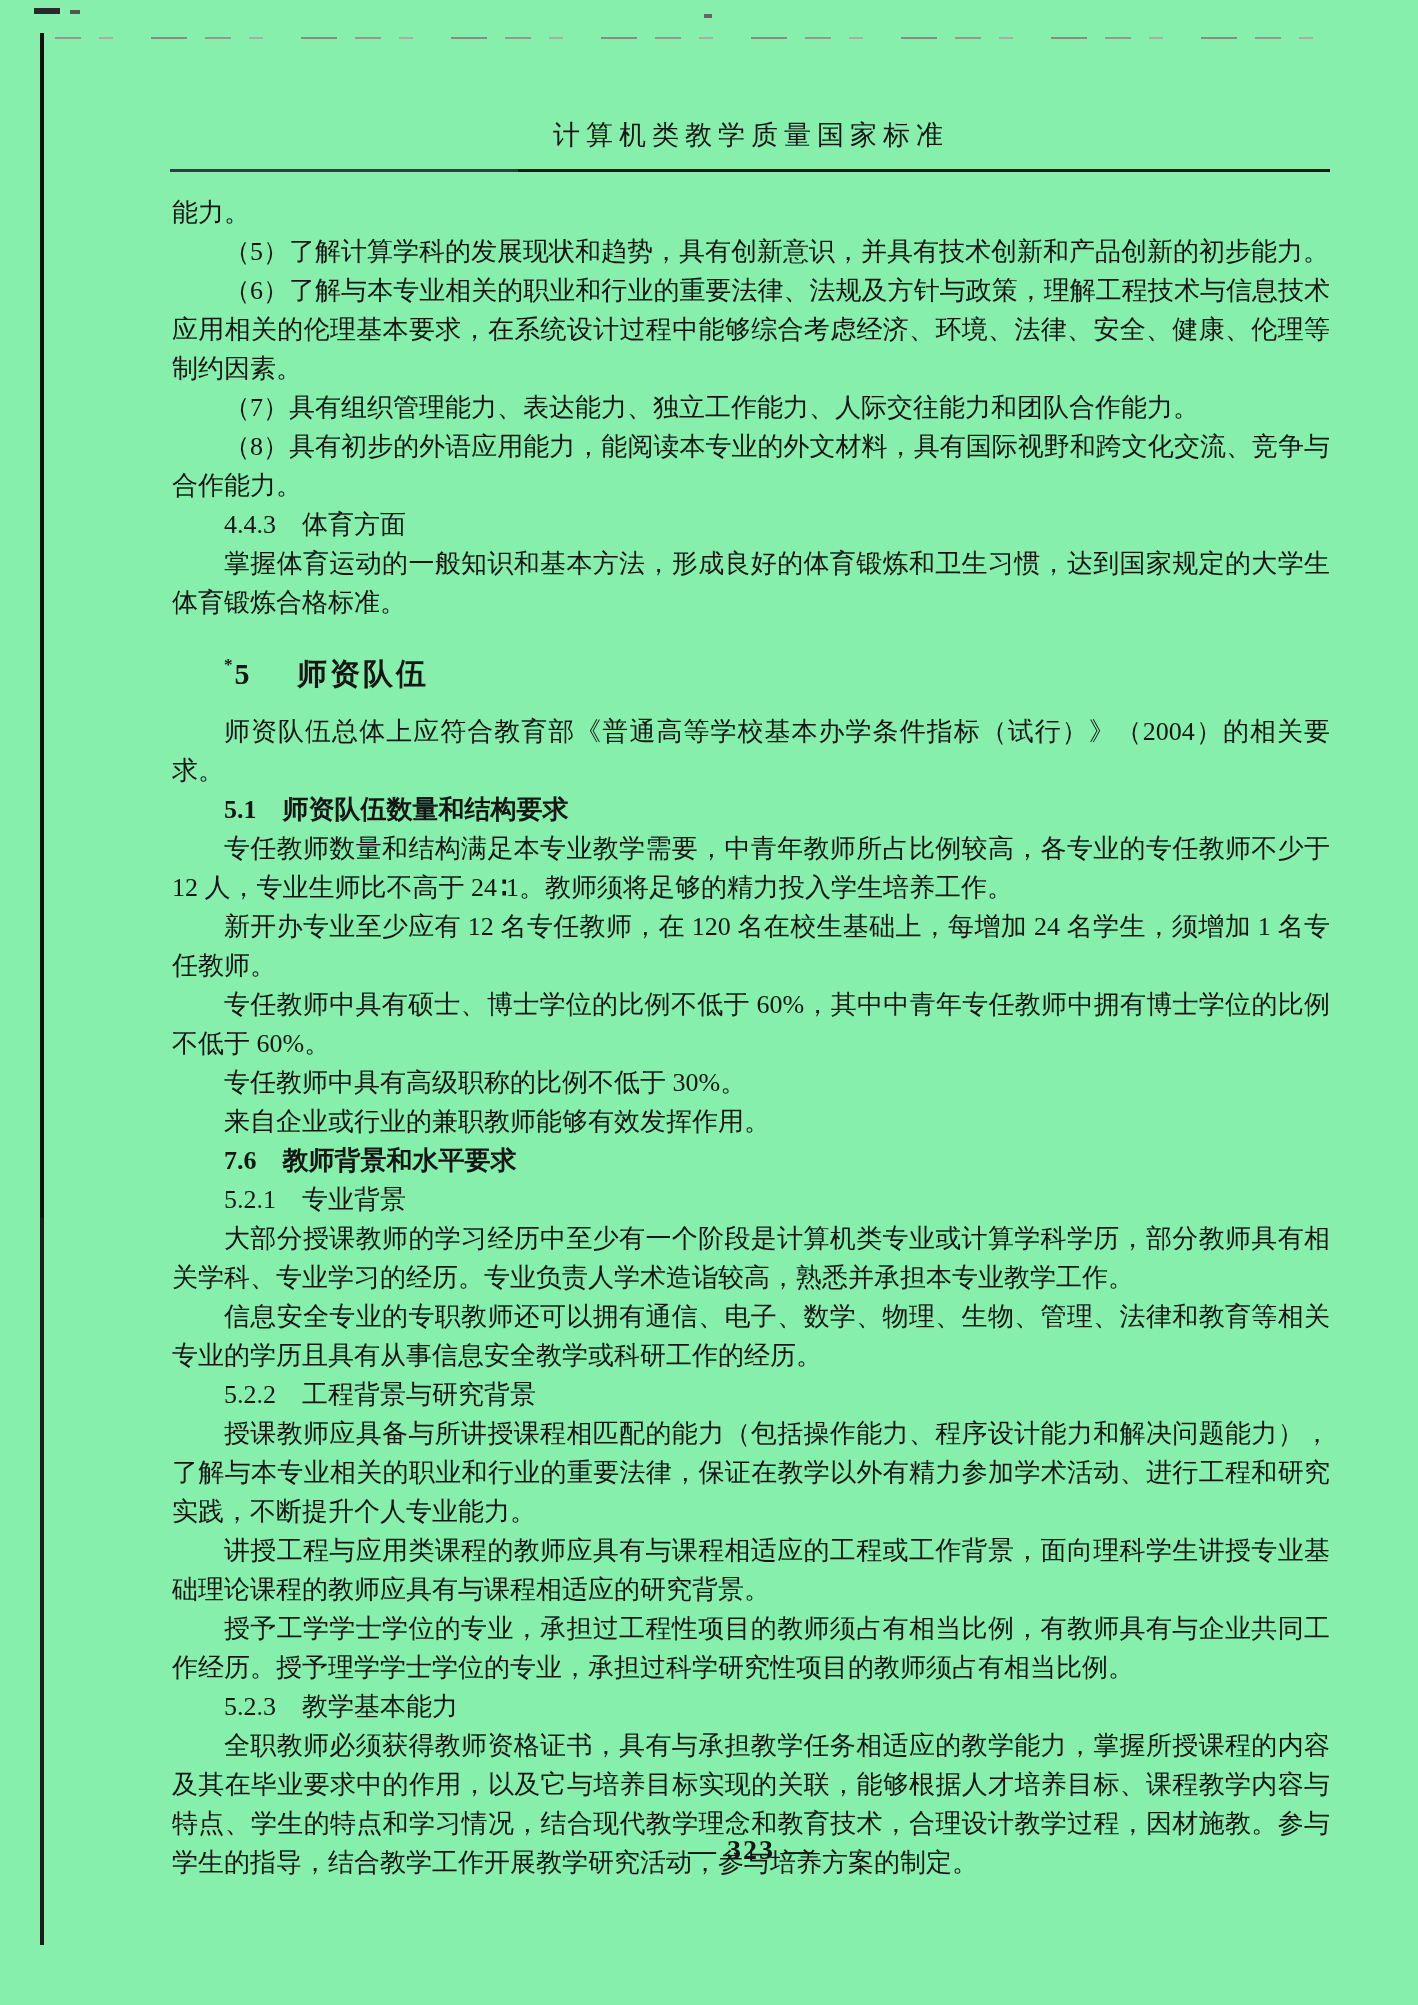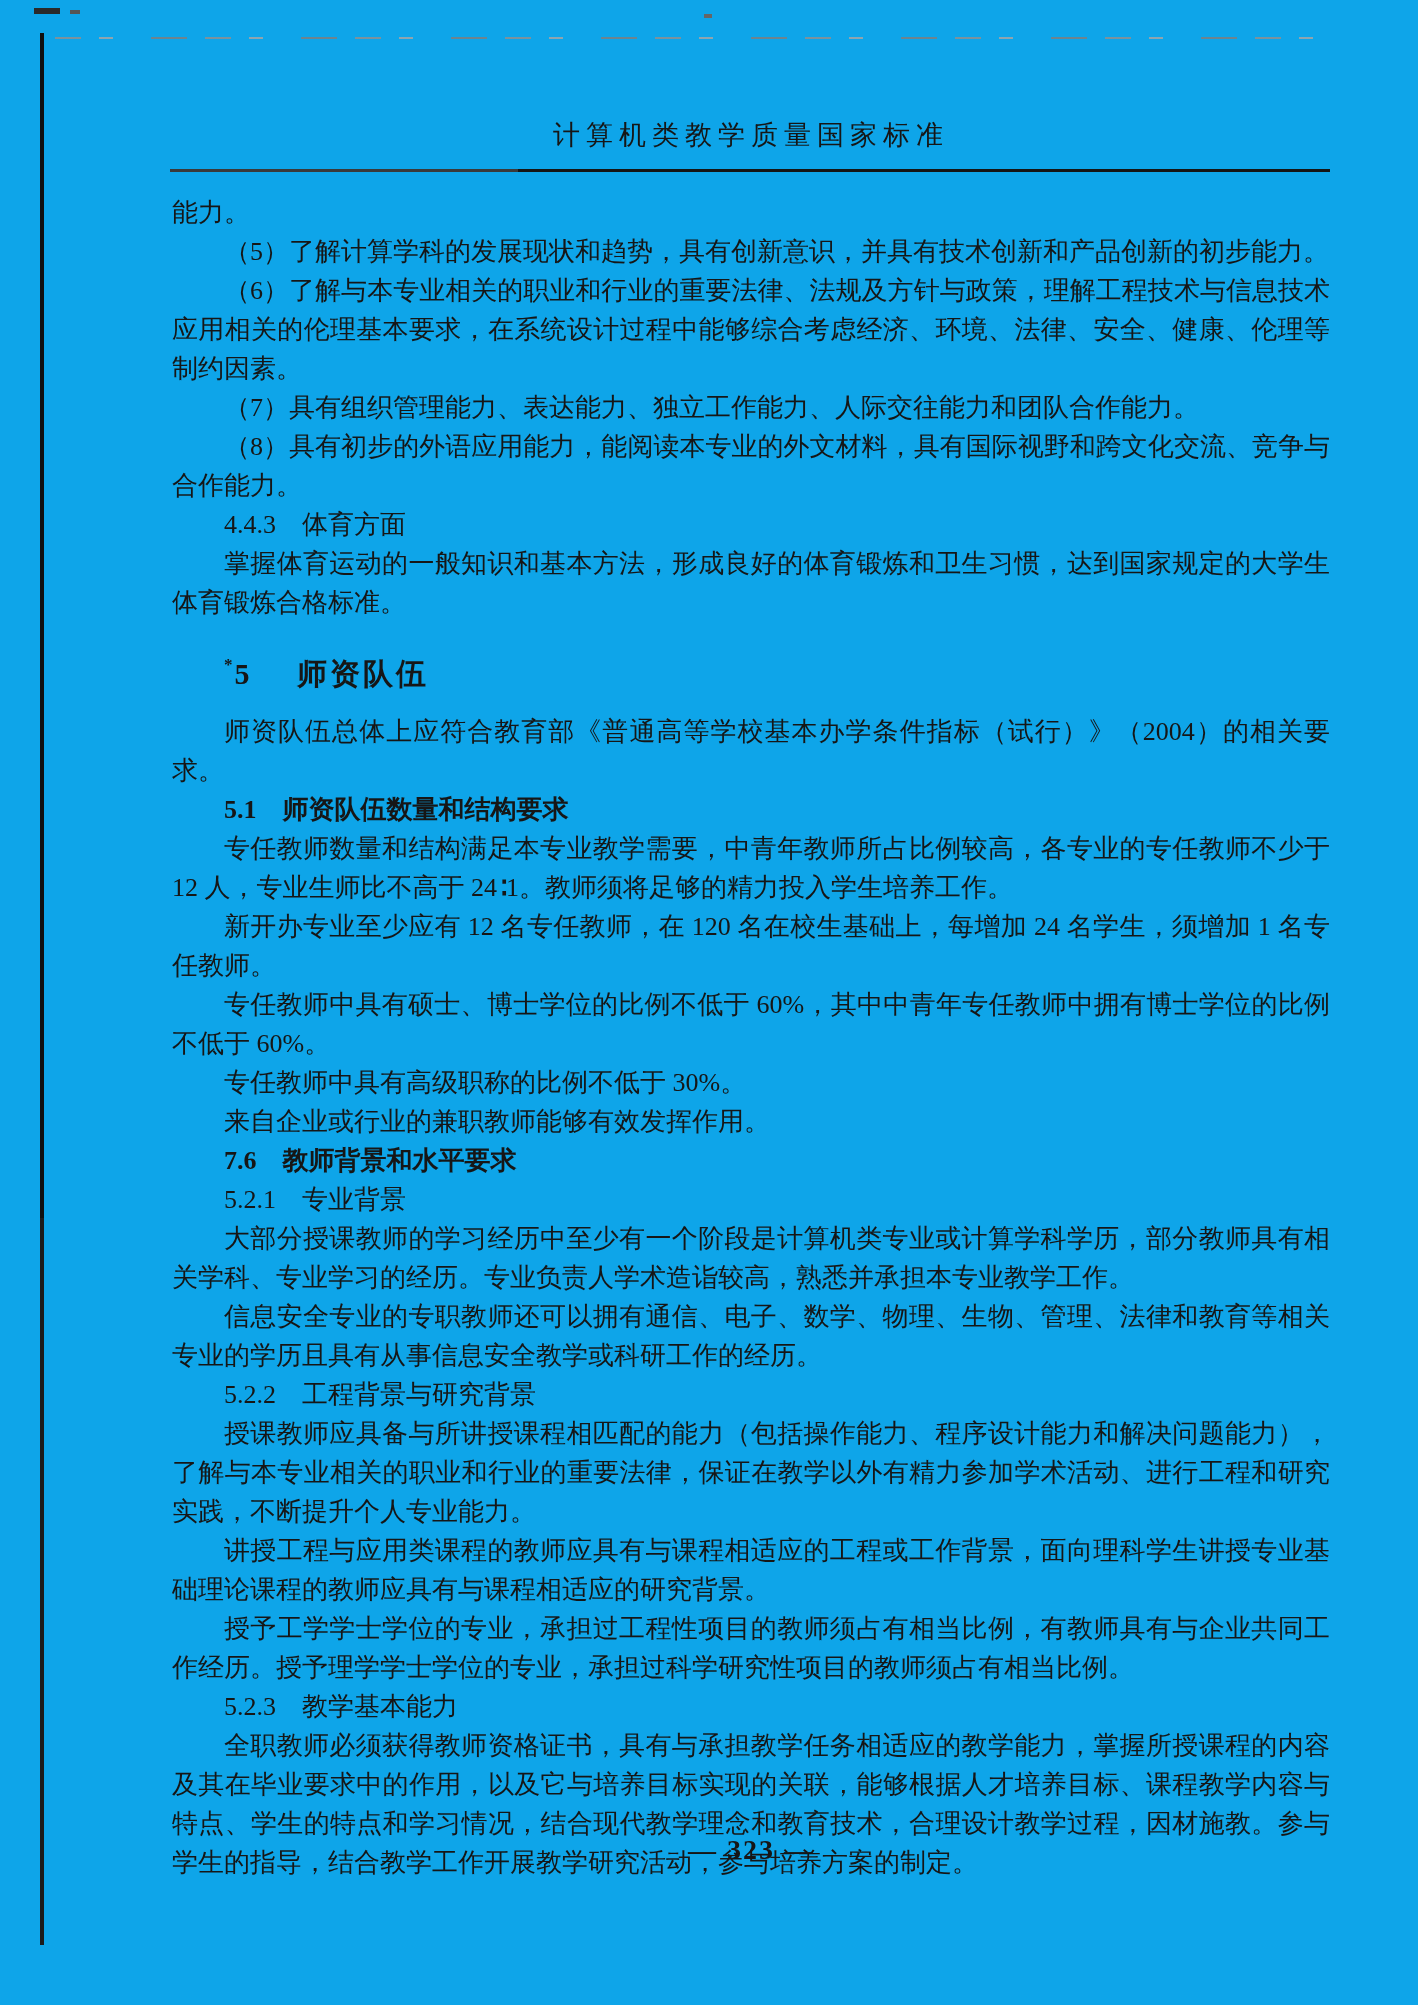--- a/index.html
+++ b/index.html
@@ -3,21 +3,21 @@
 <meta charset="utf-8">
 <style>
   html,body{margin:0;padding:0;}
   body{
     width:1418px;height:2005px;
     background:#e9e9e7;
     font-family:"Liberation Serif","DejaVu Serif",serif;
   }
   .page{
     position:relative;width:1418px;height:2005px;
-    background:#0ea5e9;color:#161616;overflow:hidden;
+    background:#86efac;color:#161616;overflow:hidden;
   }
   
   .scan-vline{
     position:absolute;left:40px;top:33px;width:4px;height:1912px;
     background:linear-gradient(180deg,#101010 0 62%,#1c1c1c 62% 100%);
   }
   .scan-dashes{
     position:absolute;top:37px;left:55px;width:1290px;height:2px;
     background:repeating-linear-gradient(90deg,
       #8f8f8f 0 26px, transparent 26px 44px,

